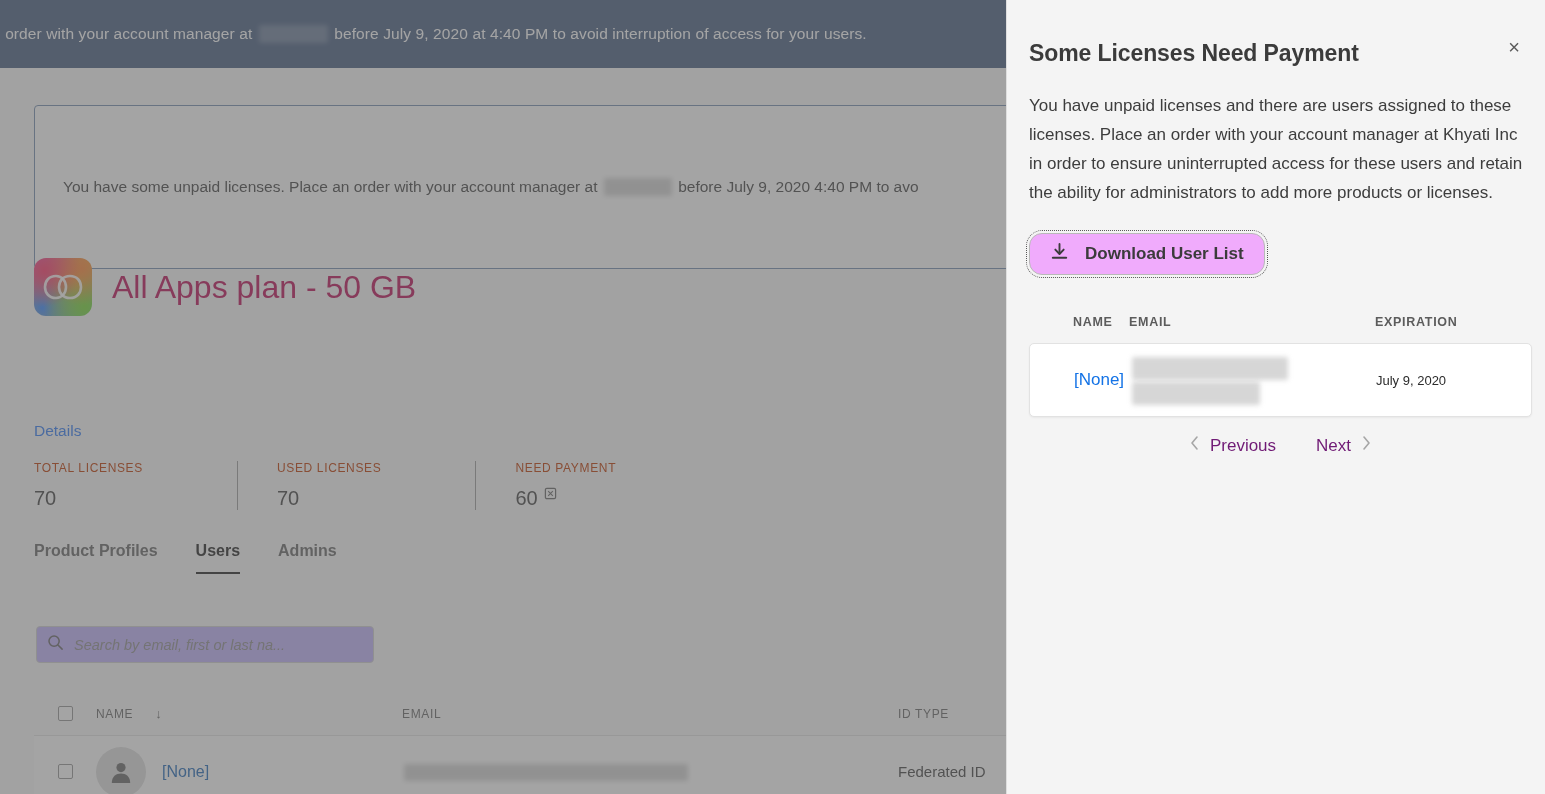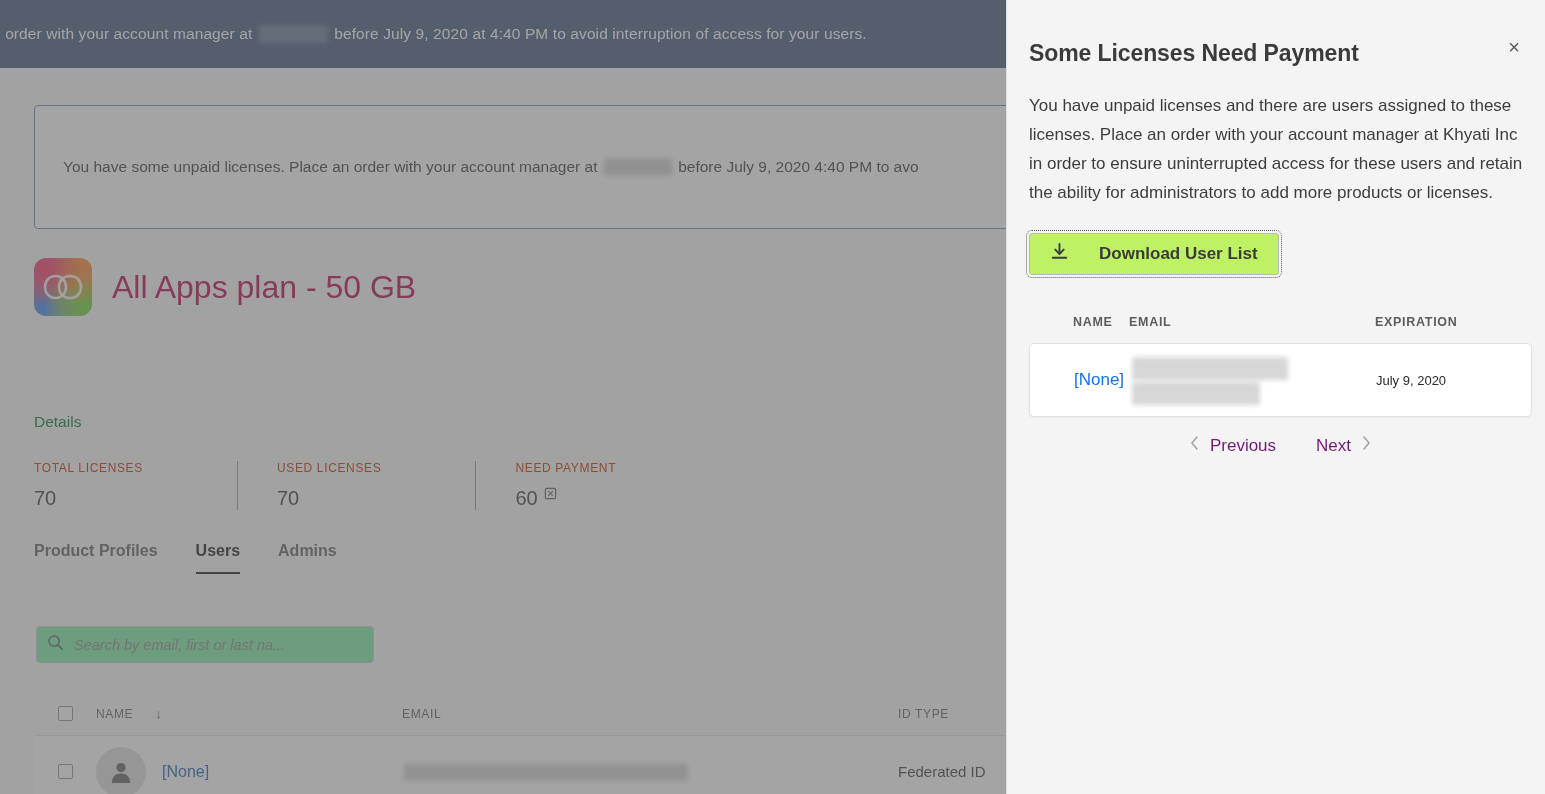--- a/index.html
+++ b/index.html
@@ -61,21 +61,21 @@
   }
 
   #content-area {
     position: absolute; left: 0; top: 68px;
     width: 1006px; height: 726px;
     background: #fafafa;
   }
 
   #inline-alert {
     position: absolute; left: 34px; top: 37px;
-    width: 1120px; height: 124px;
+    width: 1120px; height: 164px;
     border: 1px solid #7b93b4;
     border-radius: 4px;
     background: #ffffff;
     display: flex; align-items: center;
   }
   #inline-alert .alert-text {
     font-size: 15.5px;
     color: #4b4b4b;
     white-space: nowrap;
     padding-left: 28px;
@@ -102,23 +102,23 @@
     display: flex; align-items: center; justify-content: center;
   }
   #plan-title {
     font-size: 32px;
     color: #be185d;
     font-weight: 400;
     white-space: nowrap;
   }
 
   #details-link {
-    position: absolute; left: 34px; top: 345px;
+    position: absolute; left: 34px; top: 354px;
     font-size: 15.5px;
-    color: #15803d;
+    color: #3b82f6;
     cursor: pointer;
   }
 
   #stats-row {
     position: absolute; left: 34px; top: 393px;
     display: flex;
   }
   .stat-col { padding-right: 34px; margin-right: 20px; }
   .stat-col + .stat-col { border-left: 1px solid #a3a3a3; padding-left: 39px; margin-left: 40px; }
   .stat-label {
@@ -150,21 +150,21 @@
     content: "";
     position: absolute; left: 0; right: 0; bottom: 0;
     height: 2px; background: #2c2c2c;
   }
 
   #search-wrap {
     position: absolute; left: 36px; top: 558px;
     width: 338px; height: 37px;
     border: 1px solid #d3d3d3;
     border-radius: 4px;
-    background: #86efac;
+    background: #c4b5fd;
     display: flex; align-items: center;
     padding: 0 10px;
     gap: 10px;
   }
   #search-input {
     border: none; outline: none;
     font-size: 14.5px;
     font-family: "Liberation Sans", sans-serif;
     color: #4a4a4a;
     background: transparent;
@@ -241,25 +241,25 @@
   #panel-body {
     margin-top: 24px;
     font-size: 17px;
     line-height: 29px;
     color: #3d3d3d;
     width: 500px;
   }
   #download-btn {
     margin-top: 26px;
     height: 42px;
-    display: inline-flex; align-items: center; gap: 30px;
+    display: inline-flex; align-items: center; gap: 16px;
     padding: 0 20px;
-    background: #bef264;
+    background: #f0abfc;
     border: 1px solid #b9b9b9;
-    border-radius: 3px;
+    border-radius: 13px;
     outline: 1px dotted #5a5a5a;
     outline-offset: 2px;
     font-size: 17px;
     font-weight: bold;
     color: #3b3b3b;
     cursor: pointer;
     font-family: "Liberation Sans", sans-serif;
   }
 
   #panel-table { margin-top: 40px; width: 503px; }

